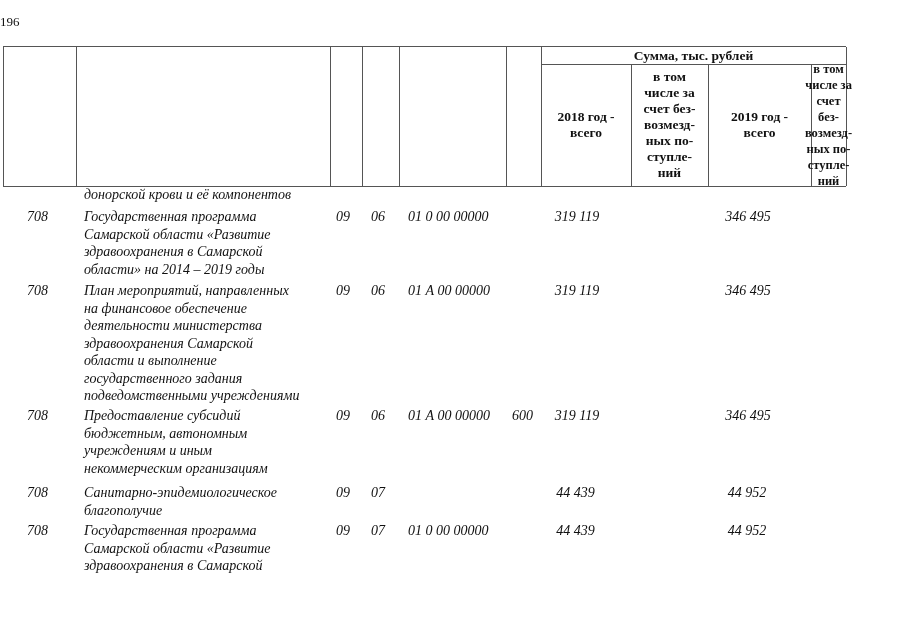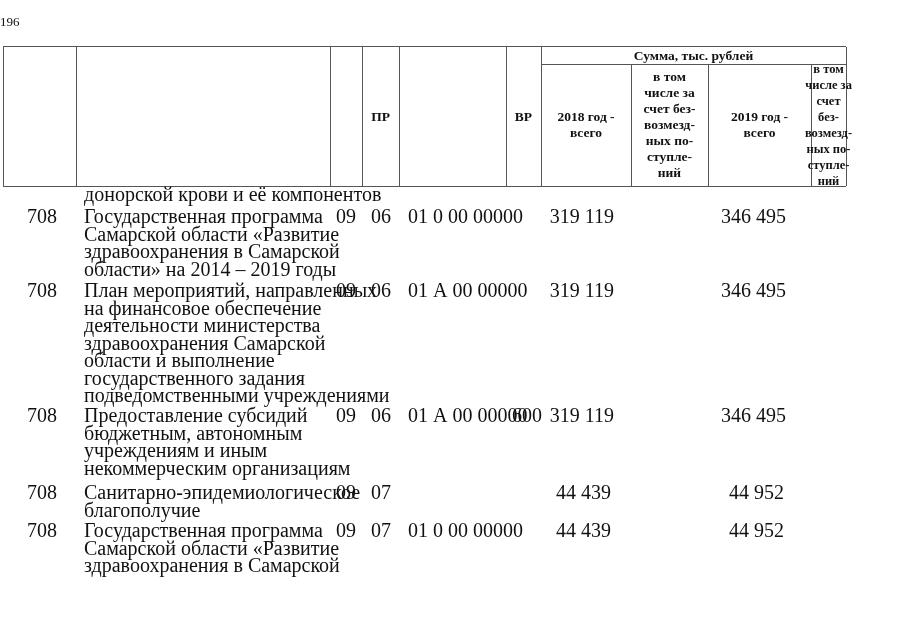--- a/index.html
+++ b/index.html
@@ -5,44 +5,42 @@
   html, body { margin:0; padding:0; background:#fff; }
   body { width:905px; height:640px; position:relative; overflow:hidden;
          font-family:"Liberation Serif", serif; color:#111; }
   .pagenum { position:absolute; top:14px; left:0; width:905px; text-align:left; font-size:13px; }
   .hdr { position:absolute; top:46px; left:3px; width:843px; height:139px;
          border-top:1.5px solid #555; border-bottom:1.5px solid #555; }
   .vl { position:absolute; top:0; bottom:0; border-left:1px solid #555; }
   .hl { position:absolute; border-top:1px solid #555; }
   .hc { position:absolute; font-weight:bold; font-size:13.5px; line-height:16px; text-align:center;
         display:flex; align-items:center; justify-content:center; white-space:pre-line; }
-  .cell { position:absolute; font-size:20px; line-height:17.5px; white-space:pre-line; }
-  .num { text-align:right; }
+  .cell { position:absolute; font-size:14px; line-height:17.5px; white-space:pre-line;font-style:italic; }
+  .num { text-align:center; }
 </style>
 </head>
 <body>
 
 <div class="pagenum">196</div>
 
 <div class="hdr">
   <div class="vl" style="left:0"></div>
   <div class="vl" style="left:73px"></div>
   <div class="vl" style="left:327px"></div>
   <div class="vl" style="left:359px"></div>
   <div class="vl" style="left:396px"></div>
   <div class="vl" style="left:503px"></div>
   <div class="vl" style="left:538px"></div>
   <div class="vl" style="left:628px;top:17px"></div>
   <div class="vl" style="left:705px;top:17px"></div>
   <div class="vl" style="left:808px;top:17px"></div>
   <div class="vl" style="left:843px"></div>
   <div class="hl" style="left:538px;width:305px;top:17px"></div>
 
-  <div class="hc" style="left:359px;width:37px;top:0;height:139px">ПР</div>
-  <div class="hc" style="left:503px;width:35px;top:0;height:139px">ВР</div>
   <div class="hc" style="left:538px;width:305px;top:0;height:17px">Сумма, тыс. рублей</div>
   <div class="hc" style="left:538px;width:90px;top:17px;height:122px">2018 год -
 всего</div>
   <div class="hc" style="left:628px;width:77px;top:17px;height:122px">в том
 числе за
 счет без-
 возмезд-
 ных по-
 ступле-
 ний</div>

